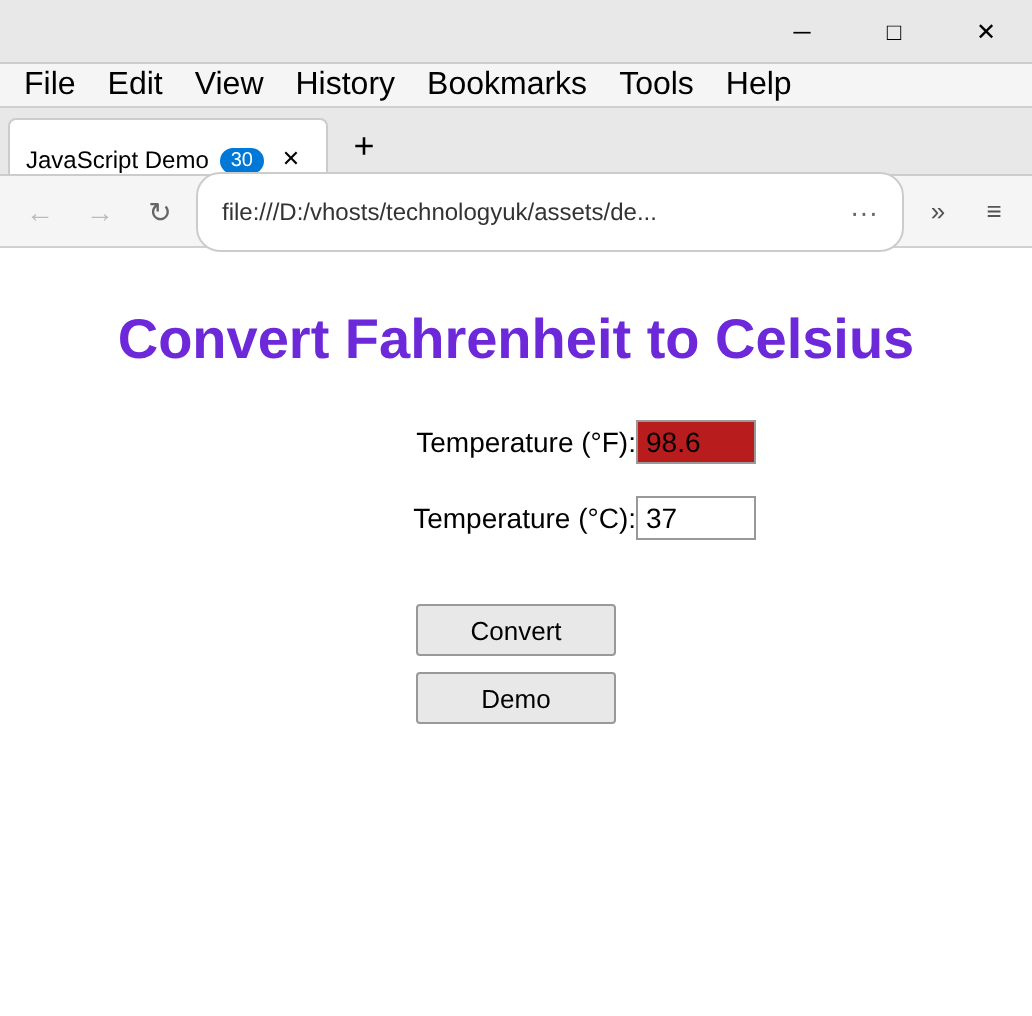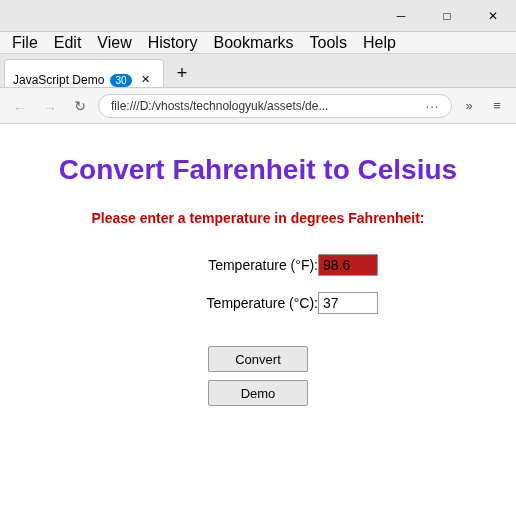--- a/index.html
+++ b/index.html
@@ -143,21 +143,21 @@
       justify-content: center;
       cursor: pointer;
       border-radius: 3px;
       font-size: 14px;
       color: #666;
     }
     .nav-btn.disabled { color: #bbb; cursor: default; }
 
     .address-input {
       flex: 1;
-      height: 24px;
+      height: 40px;
       border: 1px solid #ccc;
       border-radius: 12px;
       padding: 0 12px;
       font-size: 12px;
       background: white;
       display: flex;
       align-items: center;
     }
 
     .address-text {
@@ -301,23 +301,20 @@
     <span class="address-text">file:///D:/vhosts/technologyuk/assets/de...</span>
     <span class="address-dots">···</span>
   </div>
   <div class="addr-icon">»</div>
   <div class="addr-icon">≡</div>
 </div>
 
 <div class="page-content">
   <h1 class="page-title">Convert Fahrenheit to Celsius</h1>
 
-  <p class="page-subtitle">
-    <span>Please enter a temperature in degrees </span><span style="color:#cc0000;font-weight:bold;">Fahrenheit</span><span>:</span>
-  </p>
 
   <div class="form-group">
     <label class="form-label">Temperature (°F):</label>
     <input class="form-input" type="text" value="98.6" style="">
   </div>
 
   <div class="form-group">
     <label class="form-label">Temperature (°C):</label>
     <input class="form-input result" type="text" value="37" style="">
   </div>

